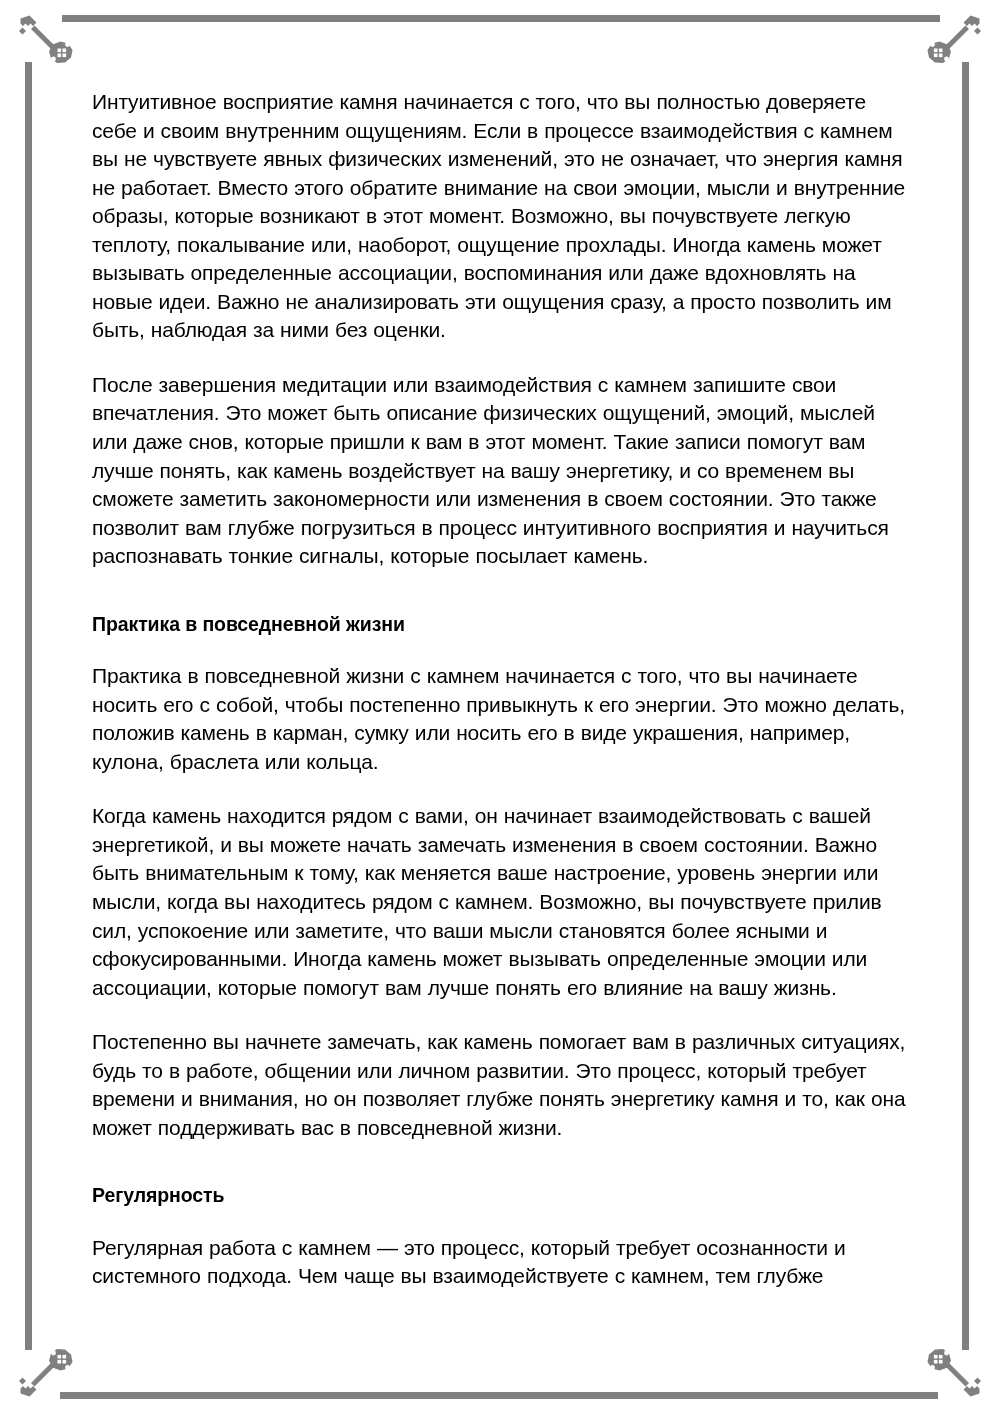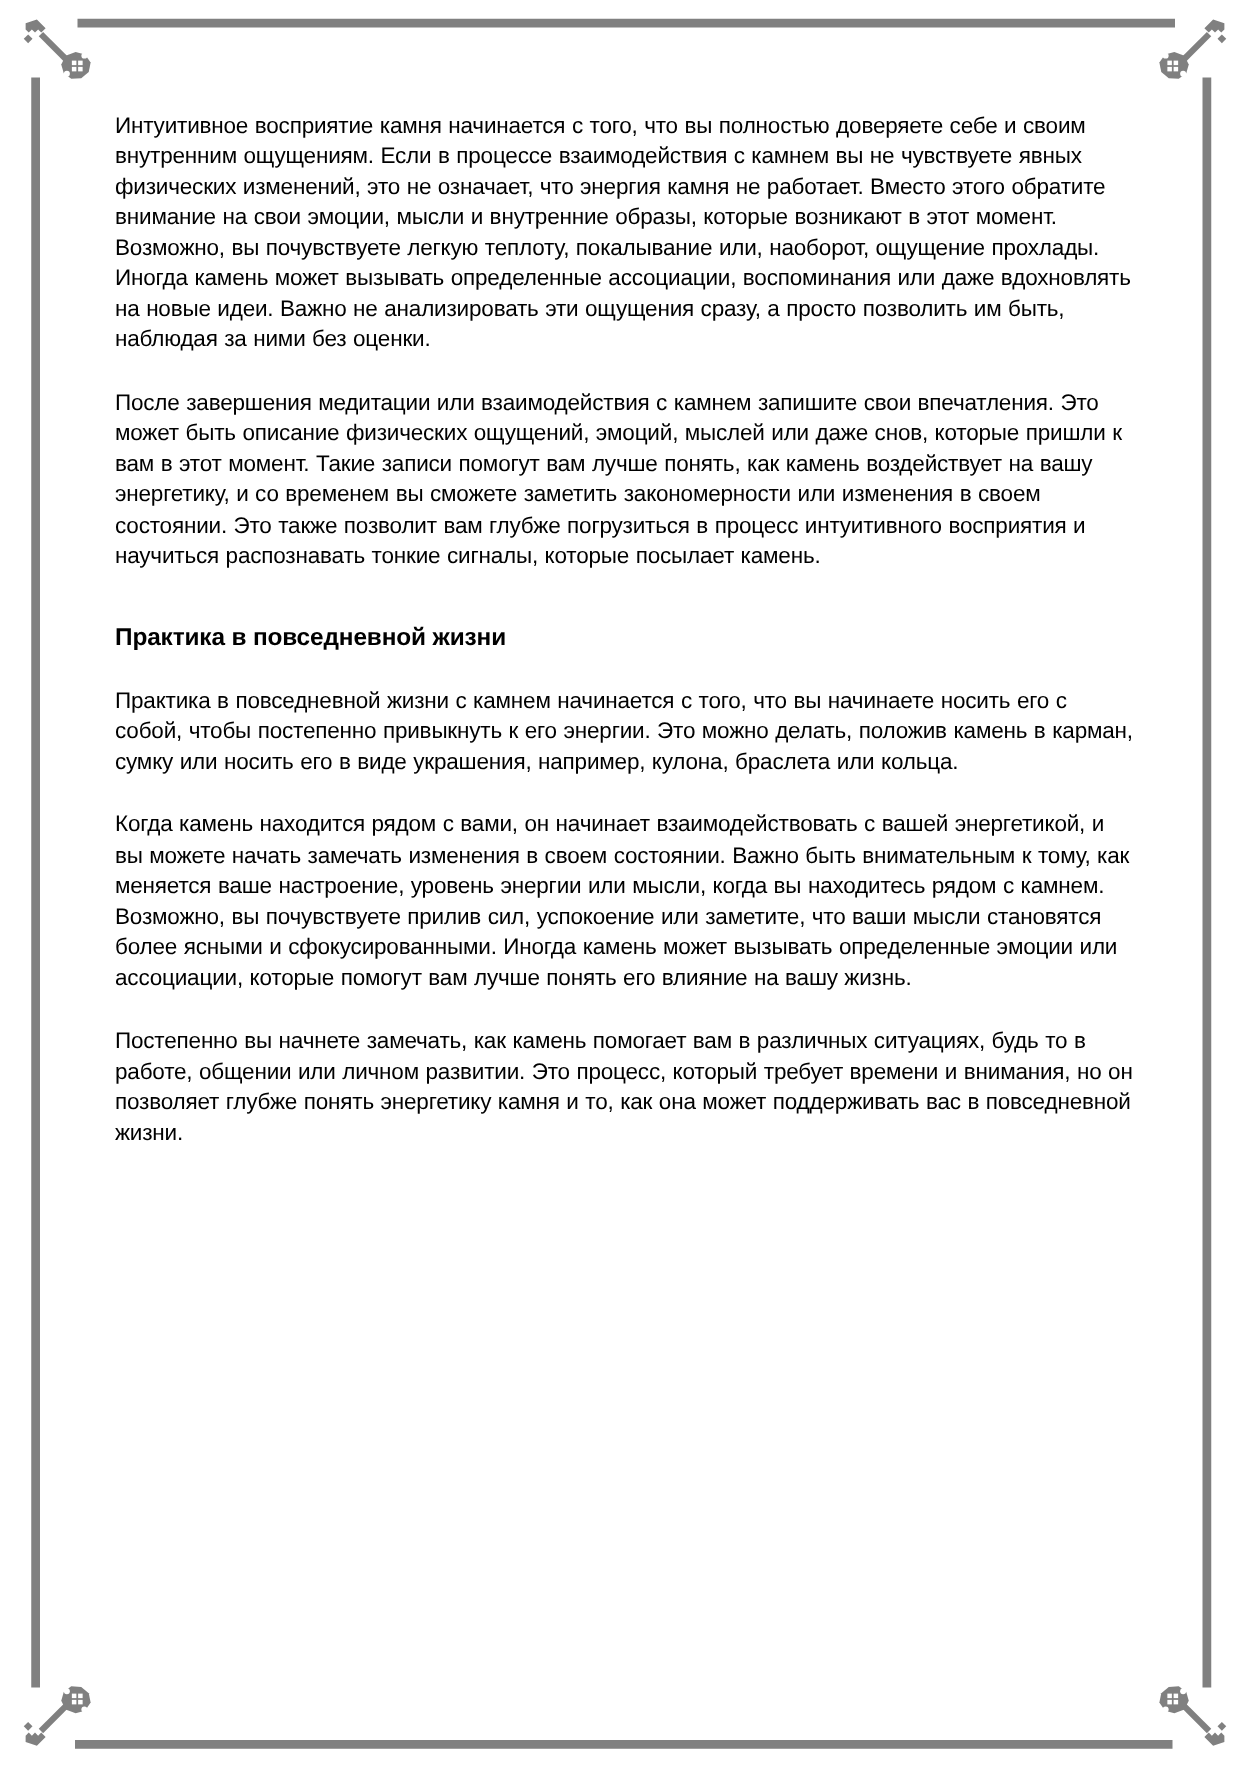--- a/index.html
+++ b/index.html
@@ -58,21 +58,21 @@
   .heading {
     font-size: 19.5px;
     font-weight: bold;
     color: #000000;
     margin: 0 0 26px 0;
     letter-spacing: -0.1px;
     line-height: 1.2;
   }
 
   .para {
-    font-size: 18px;
+    font-size: 21px;
     font-weight: normal;
     color: #000000;
     margin: 0 0 26px 0;
     line-height: 1.36;
     text-align: left;
     letter-spacing: -0.15px;
     word-spacing: 0.4px;
   }
 
   .block + .block { margin-top: 0; }
@@ -178,17 +178,19 @@
     <p class="para block">После завершения медитации или взаимодействия с камнем запишите свои впечатления. Это может быть описание физических ощущений, эмоций, мыслей или даже снов, которые пришли к вам в этот момент. Такие записи помогут вам лучше понять, как камень воздействует на вашу энергетику, и со временем вы сможете заметить закономерности или изменения в своем состоянии. Это также позволит вам глубже погрузиться в процесс интуитивного восприятия и научиться распознавать тонкие сигналы, которые посылает камень.</p>
 
     <h2 class="heading block spaced-above">Практика в повседневной жизни</h2>
 
     <p class="para block">Практика в повседневной жизни с камнем начинается с того, что вы начинаете носить его с собой, чтобы постепенно привыкнуть к его энергии. Это можно делать, положив камень в карман, сумку или носить его в виде украшения, например, кулона, браслета или кольца.</p>
 
     <p class="para block">Когда камень находится рядом с вами, он начинает взаимодействовать с вашей энергетикой, и вы можете начать замечать изменения в своем состоянии. Важно быть внимательным к тому, как меняется ваше настроение, уровень энергии или мысли, когда вы находитесь рядом с камнем. Возможно, вы почувствуете прилив сил, успокоение или заметите, что ваши мысли становятся более ясными и сфокусированными. Иногда камень может вызывать определенные эмоции или ассоциации, которые помогут вам лучше понять его влияние на вашу жизнь.</p>
 
     <p class="para block">Постепенно вы начнете замечать, как камень помогает вам в различных ситуациях, будь то в работе, общении или личном развитии. Это процесс, который требует времени и внимания, но он позволяет глубже понять энергетику камня и то, как она может поддерживать вас в повседневной жизни.</p>
 
+    <h2 class="heading block spaced-above">Регулярность</h2>
 
+    <p class="para block">Регулярная работа с камнем — это процесс, который требует осознанности и системного подхода. Чем чаще вы взаимодействуете с камнем, тем глубже</p>
 
   </div>
 
 </div>
 
 </body></html>

